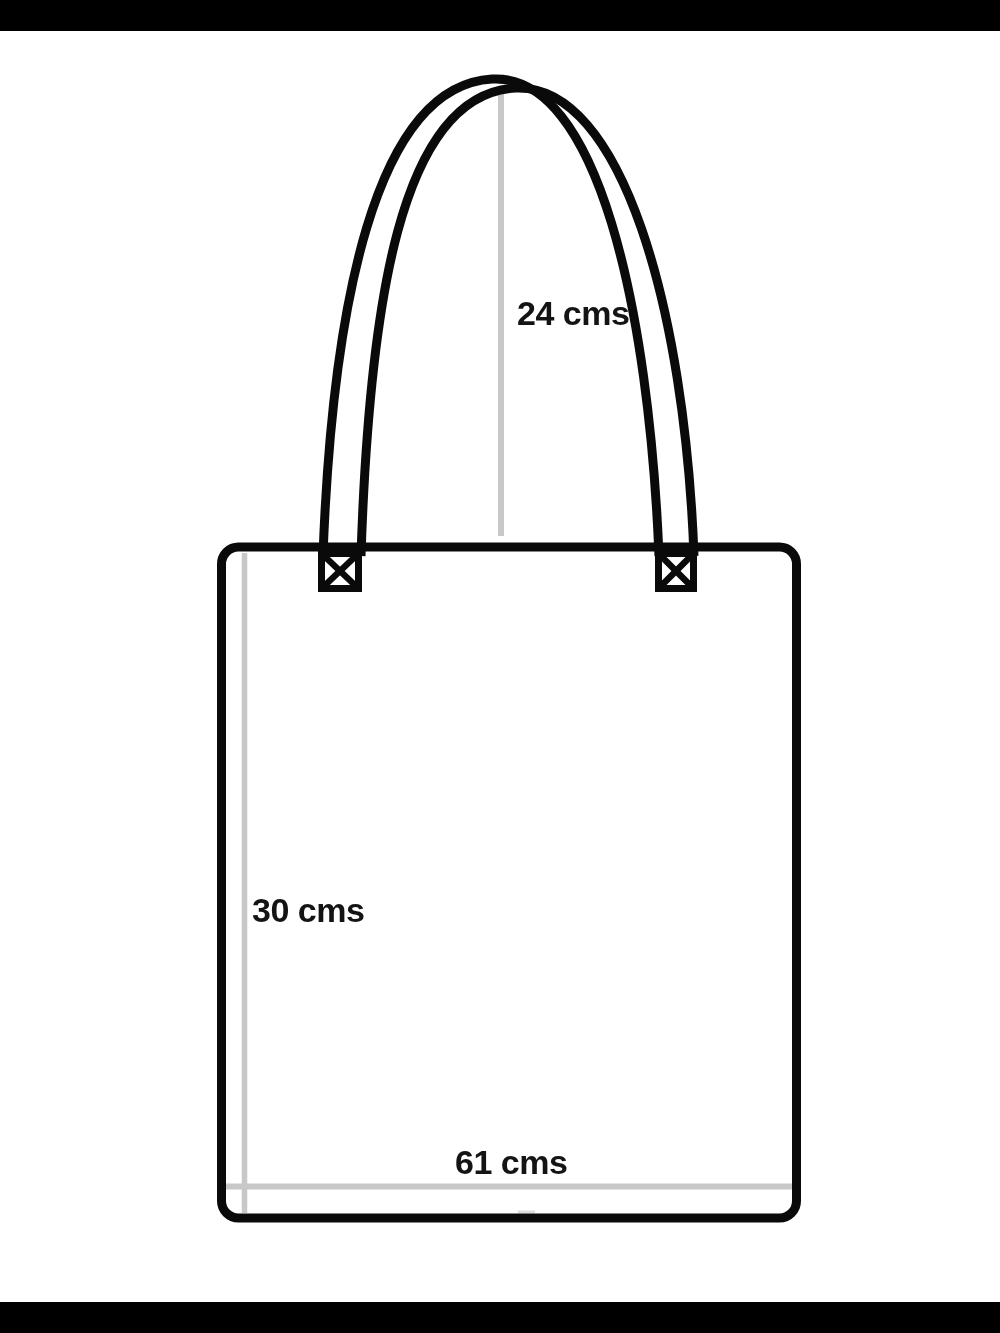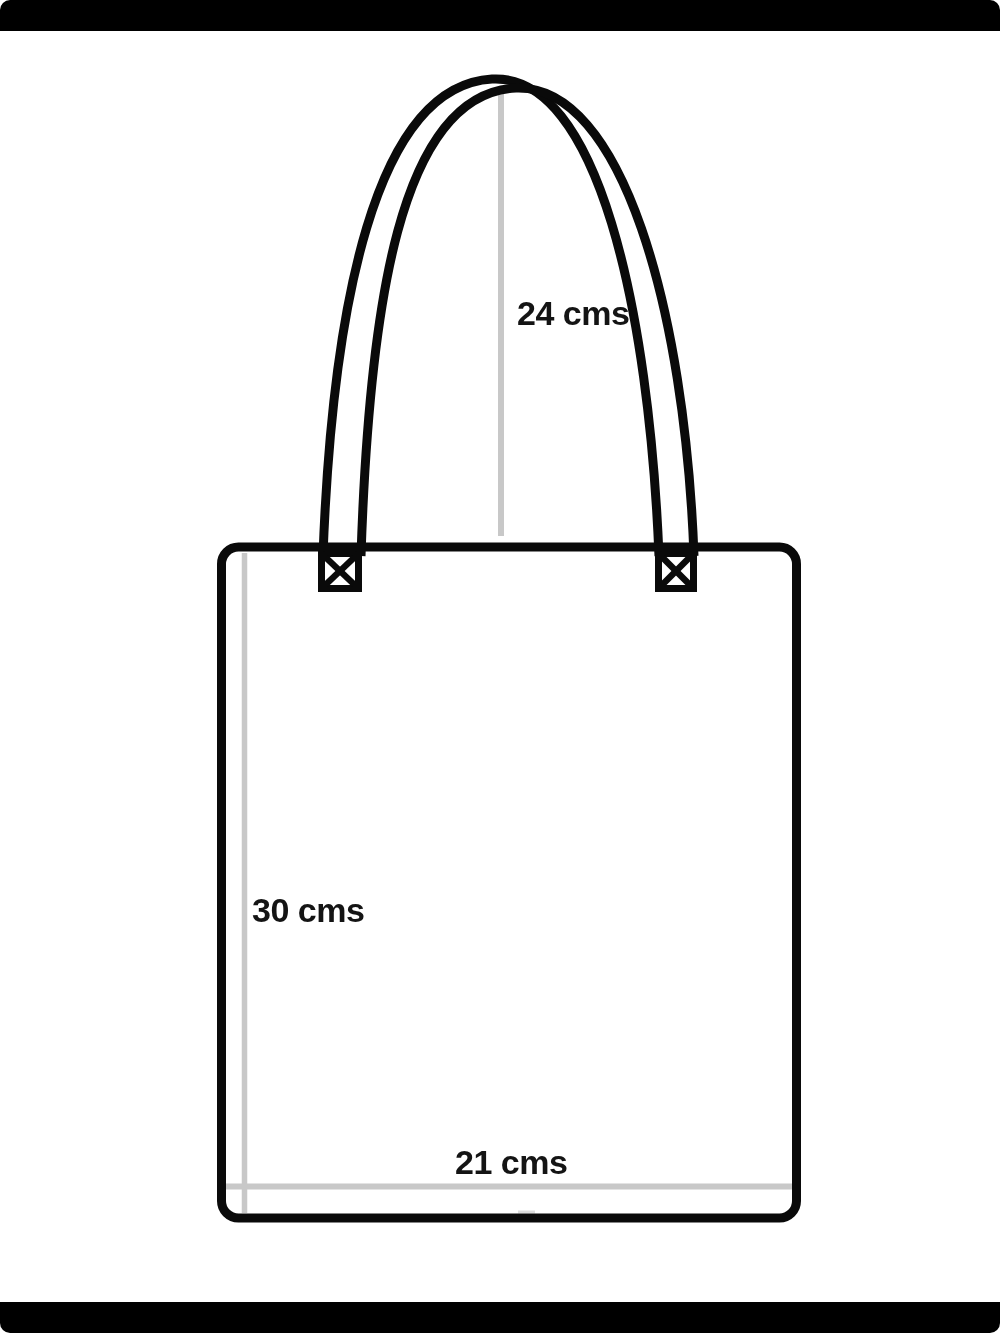--- a/index.html
+++ b/index.html
@@ -7,21 +7,20 @@
     padding: 0;
     background: #ffffff;
   }
   .canvas {
     position: relative;
     width: 1000px;
     height: 1333px;
     background: #ffffff;
     overflow: hidden;
     font-family: "Liberation Sans", sans-serif;
-    border-radius: 10px;
   }
   .letterbox {
     position: absolute;
     left: 0;
     width: 1000px;
     background: #000000;
   }
   .letterbox.top { top: 0; height: 31px; }
   .letterbox.bottom { top: 1302px; height: 31px; }
   .diagram-svg {
@@ -70,15 +69,15 @@
 
     <rect x="658.5" y="553.5" width="35" height="35" fill="#ffffff" stroke="#0a0a0a" stroke-width="7"></rect>
     <line x1="658.5" y1="553.5" x2="693.5" y2="588.5" stroke="#0a0a0a" stroke-width="6.5"></line>
     <line x1="693.5" y1="553.5" x2="658.5" y2="588.5" stroke="#0a0a0a" stroke-width="6.5"></line>
   </svg>
 
   <div class="dim-label handle">24 cms</div>
 
   <div class="dim-label height">30 cms</div>
 
-  <div class="dim-label width">21 cms</div>
+  <div class="dim-label width">61 cms</div>
 
 </div>
 
 </body></html>

